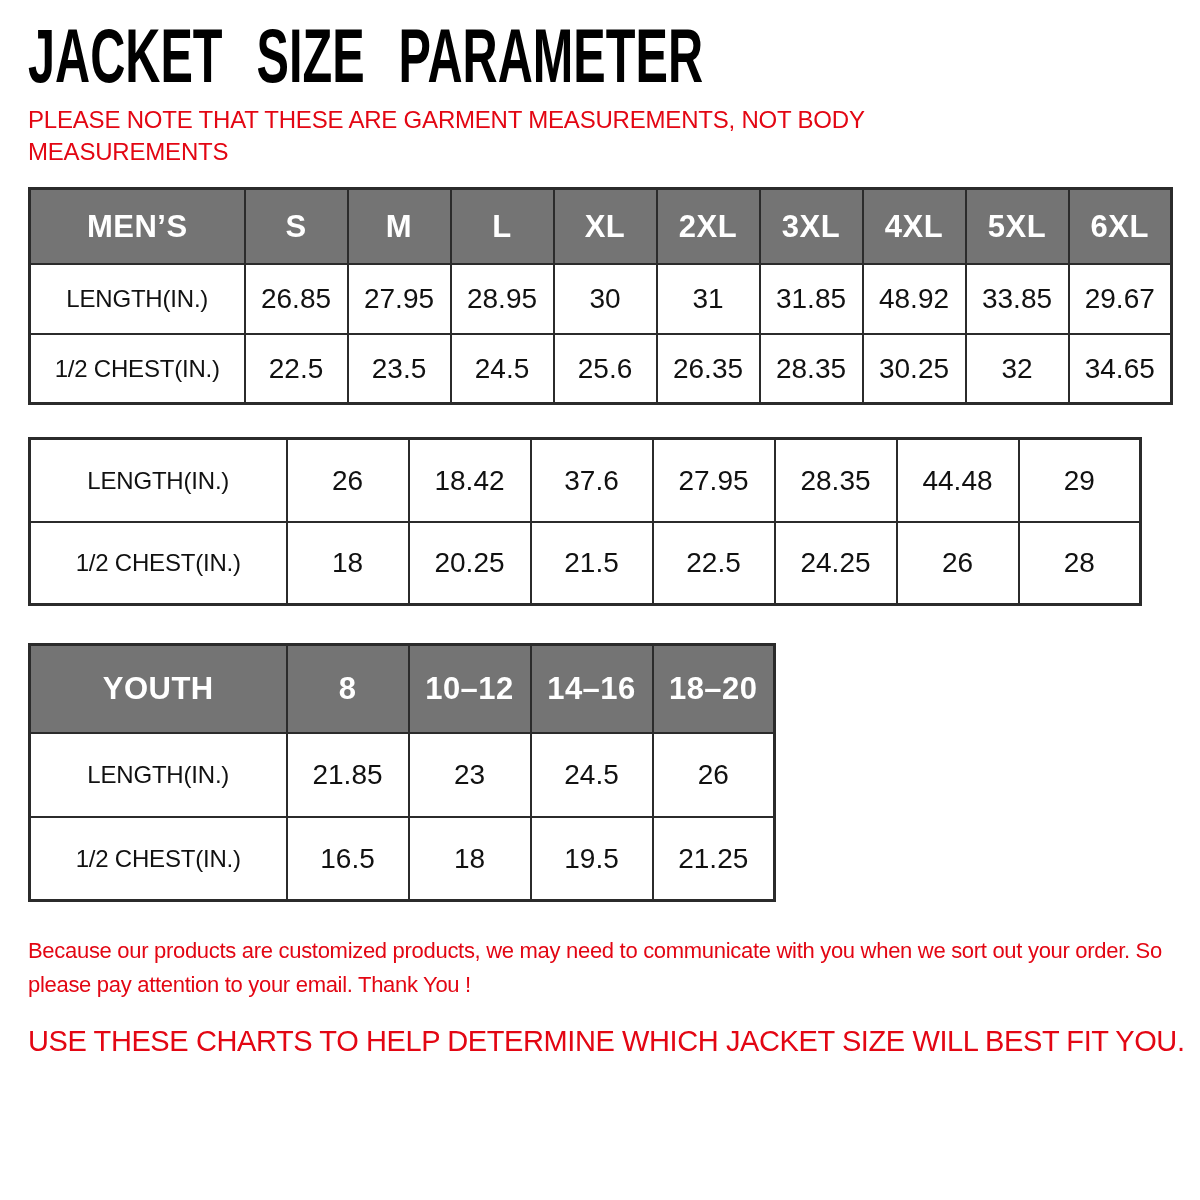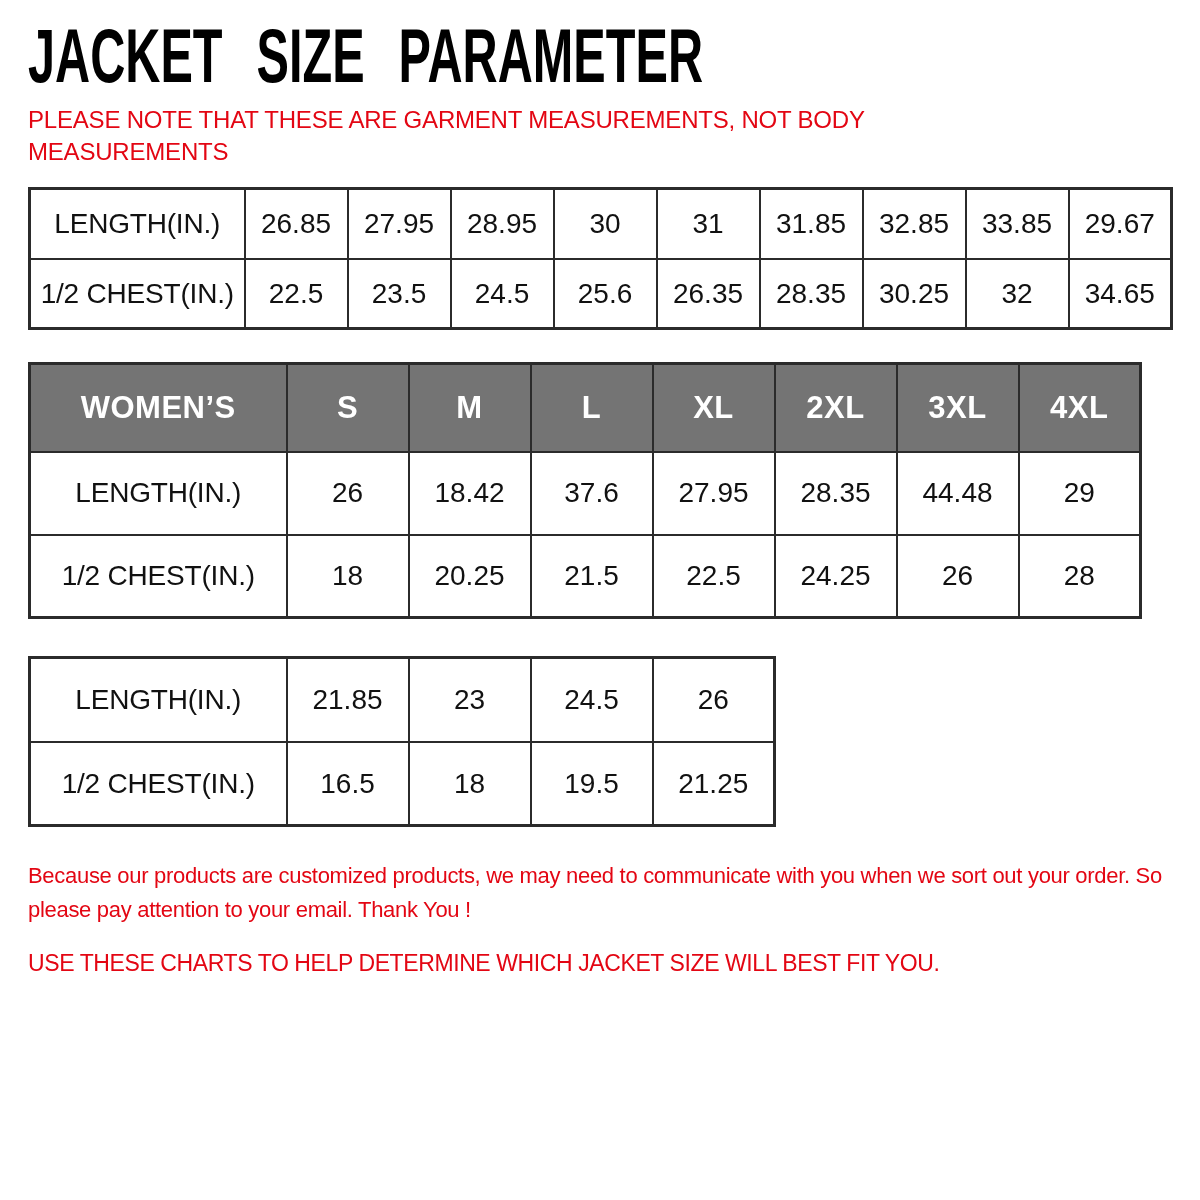--- a/index.html
+++ b/index.html
@@ -54,21 +54,21 @@
     background:#fff;
     overflow:hidden;
   }
   table.size-table tr.head td{
     background:var(--header-gray);
     color:var(--header-text);
     font-size:31px;
     font-weight:700;
     letter-spacing:0.5px;
   }
-  table.size-table td.rowlabel{font-size:28px;font-weight:500;letter-spacing:-0.2px;}
+  table.size-table td.rowlabel{font-size:24px;font-weight:500;letter-spacing:-0.2px;}
   
   .t-mens{margin-top:0;}
   .t-mens col.label{width:215px;}
   .t-mens col.data{width:103px;}
   .t-mens tr{height:70px;}
   .t-mens tr.head{height:75px;}
   
   .t-womens{margin-top:32px;}
   .t-womens col.label{width:257px;}
   .t-womens col.data{width:122px;}
@@ -92,21 +92,21 @@
     width:1165px;
     font-size:22px;
     line-height:1.55;
     font-weight:500;
     letter-spacing:-0.3px;
     color:var(--accent-red);
   }
   p.footer-caps{
     margin-top:22px;
     width:1165px;
-    font-size:23px;
+    font-size:29px;
     font-weight:500;
     letter-spacing:-0.4px;
     color:var(--accent-red);
   }
 </style>
 </head>
 <body>
 
 <h1 class="page-title">JACKET SIZE PARAMETER</h1>
 
@@ -120,29 +120,41 @@
         <col class="data">
         <col class="data">
         <col class="data">
         <col class="data">
         <col class="data">
         <col class="data">
         <col class="data">
         <col class="data">
       </colgroup>
       <tbody>
+        <tr class="head">
+          <td class="rowlabel">MEN’S</td>
+          <td>S</td>
+          <td>M</td>
+          <td>L</td>
+          <td>XL</td>
+          <td>2XL</td>
+          <td>3XL</td>
+          <td>4XL</td>
+          <td>5XL</td>
+          <td>6XL</td>
+        </tr>
         <tr>
           <td class="rowlabel">LENGTH(IN.)</td>
           <td>26.85</td>
           <td>27.95</td>
           <td>28.95</td>
           <td>30</td>
           <td>31</td>
           <td>31.85</td>
-          <td>32.85</td>
+          <td>48.92</td>
           <td>33.85</td>
           <td>29.67</td>
         </tr>
         <tr>
           <td class="rowlabel">1/2 CHEST(IN.)</td>
           <td>22.5</td>
           <td>23.5</td>
           <td>24.5</td>
           <td>25.6</td>
           <td>26.35</td>
@@ -158,30 +170,20 @@
         <col class="label">
         <col class="data">
         <col class="data">
         <col class="data">
         <col class="data">
         <col class="data">
         <col class="data">
         <col class="data">
       </colgroup>
       <tbody>
-        <tr class="head">
-          <td class="rowlabel">WOMEN’S</td>
-          <td>S</td>
-          <td>M</td>
-          <td>L</td>
-          <td>XL</td>
-          <td>2XL</td>
-          <td>3XL</td>
-          <td>4XL</td>
-        </tr>
         <tr>
           <td class="rowlabel">LENGTH(IN.)</td>
           <td>26</td>
           <td>18.42</td>
           <td>37.6</td>
           <td>27.95</td>
           <td>28.35</td>
           <td>44.48</td>
           <td>29</td>
         </tr>
@@ -199,20 +201,27 @@
     </table>
     <table class="size-table t-youth">
       <colgroup>
         <col class="label">
         <col class="data">
         <col class="data">
         <col class="data">
         <col class="data">
       </colgroup>
       <tbody>
+        <tr class="head">
+          <td class="rowlabel">YOUTH</td>
+          <td>8</td>
+          <td>10–12</td>
+          <td>14–16</td>
+          <td>18–20</td>
+        </tr>
         <tr>
           <td class="rowlabel">LENGTH(IN.)</td>
           <td>21.85</td>
           <td>23</td>
           <td>24.5</td>
           <td>26</td>
         </tr>
         <tr>
           <td class="rowlabel">1/2 CHEST(IN.)</td>
           <td>16.5</td>

